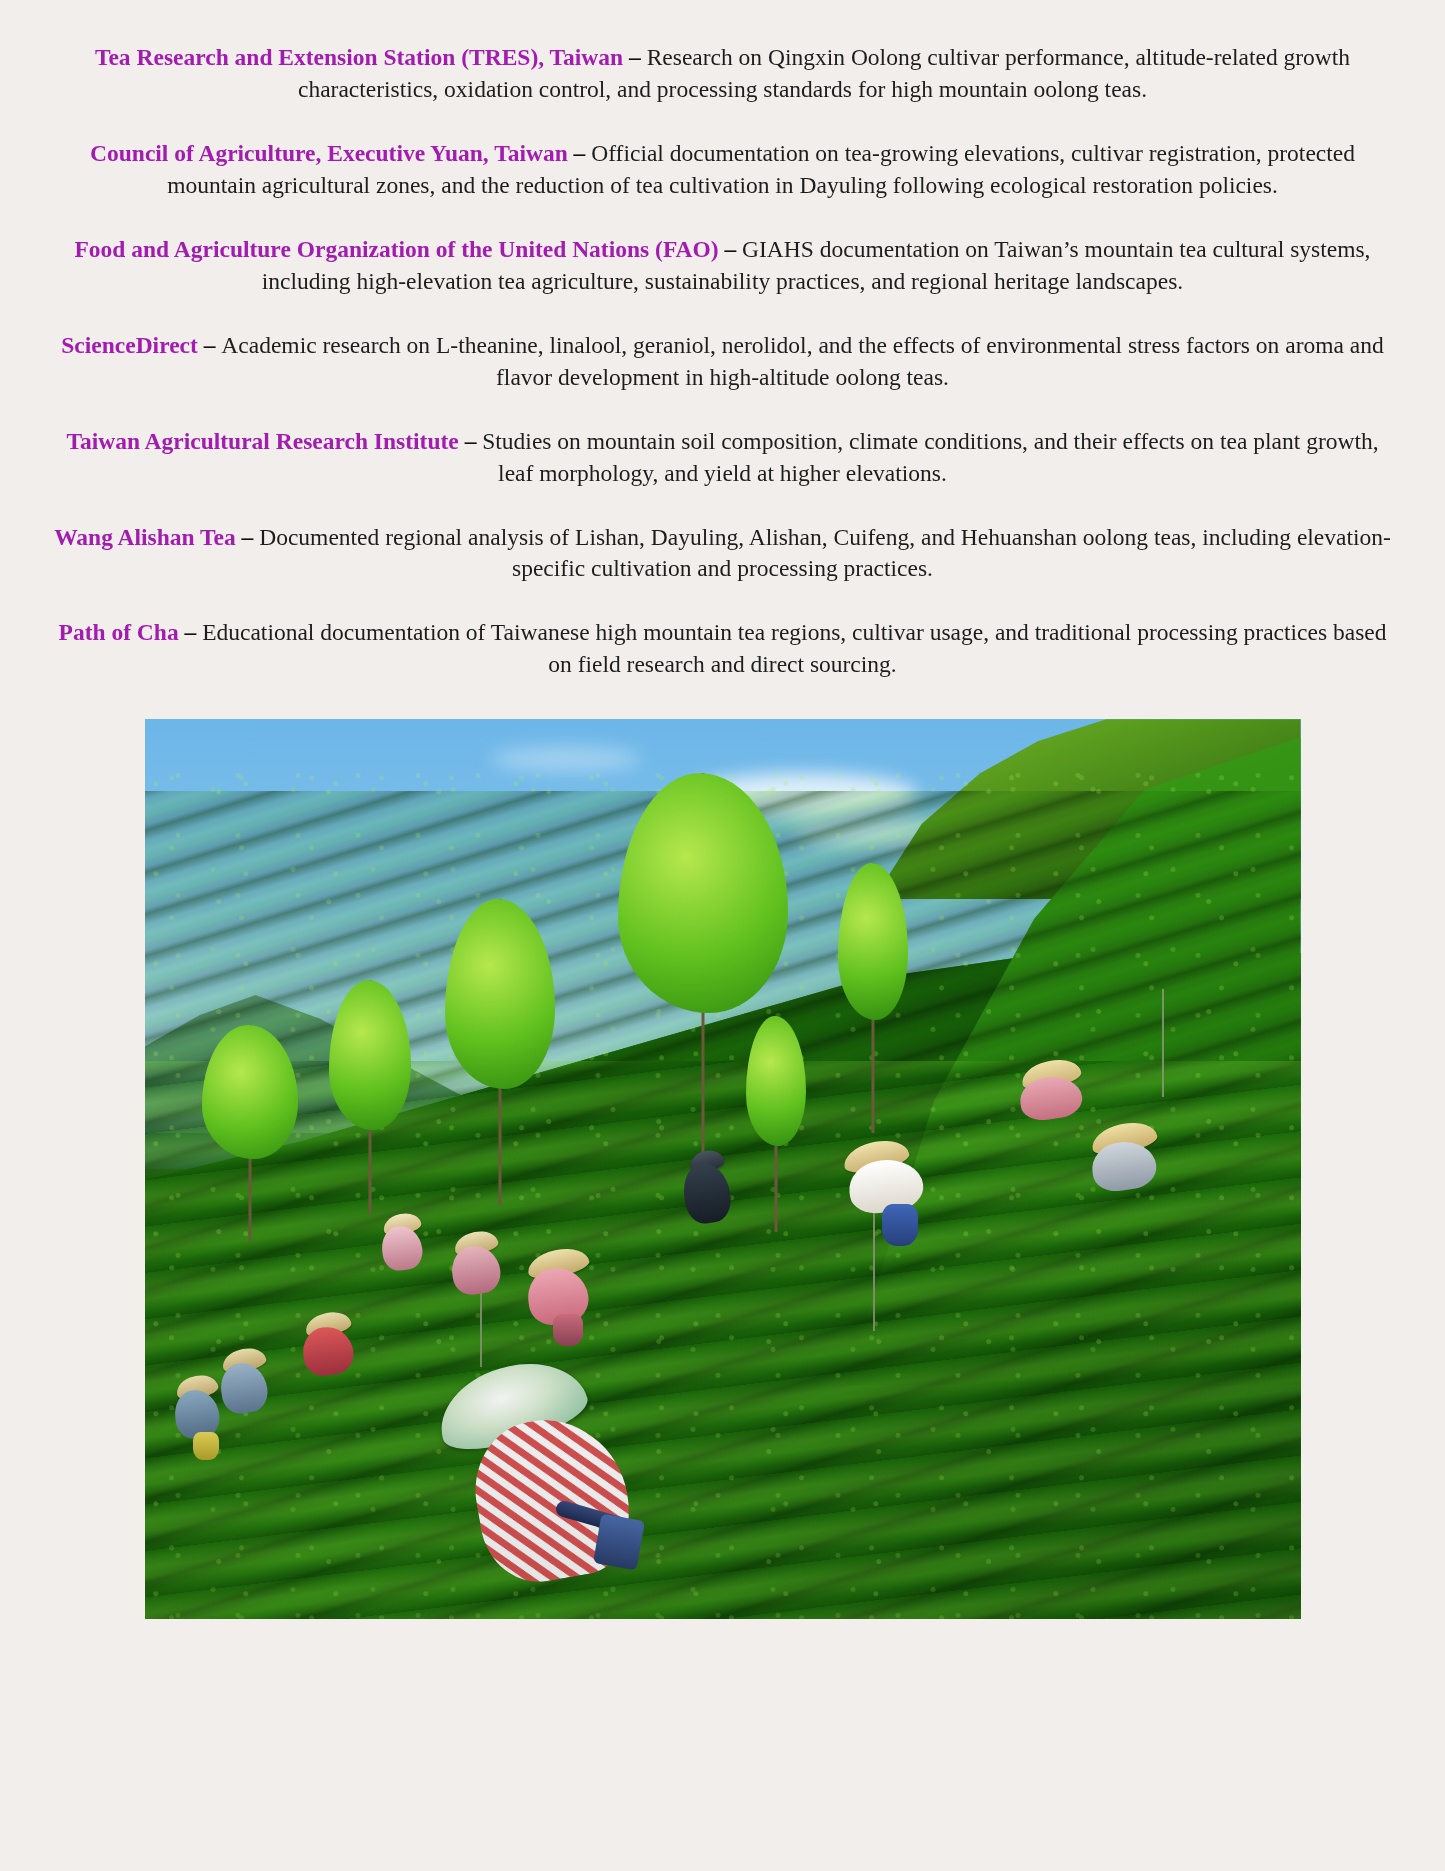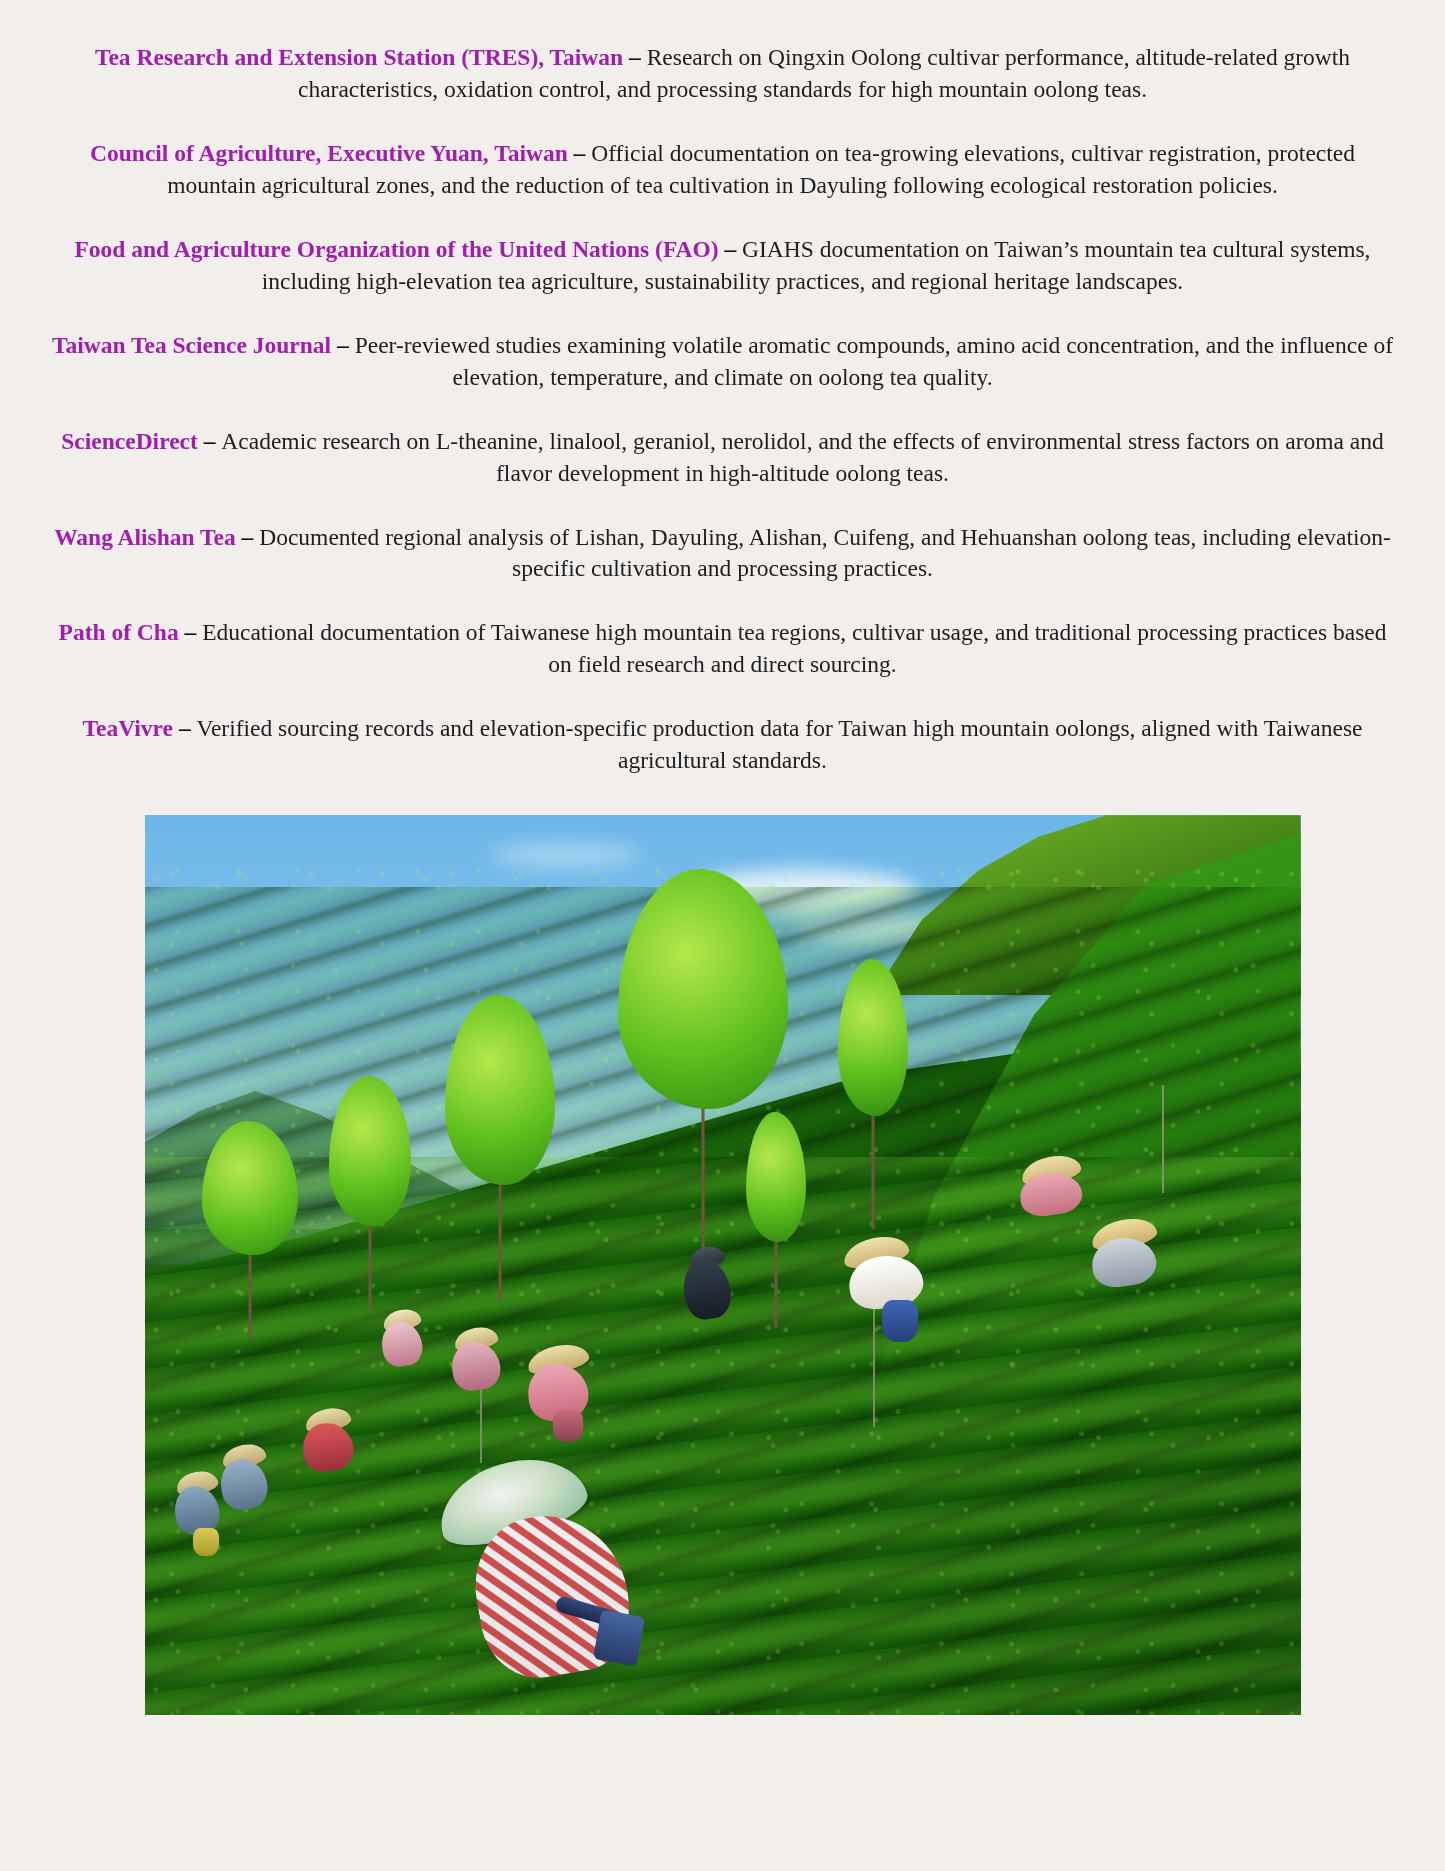--- a/index.html
+++ b/index.html
@@ -350,41 +350,38 @@
     </p>
 
     <p class="ref-block">
       <span class="ref-source">Council of Agriculture, Executive Yuan, Taiwan</span><span class="ref-dash"> – </span><span class="ref-desc">Official documentation on tea-growing elevations, cultivar registration, protected mountain agricultural zones, and the reduction of tea cultivation in Dayuling following ecological restoration policies.</span>
     </p>
 
     <p class="ref-block">
       <span class="ref-source">Food and Agriculture Organization of the United Nations (FAO)</span><span class="ref-dash"> – </span><span class="ref-desc">GIAHS documentation on Taiwan’s mountain tea cultural systems, including high-elevation tea agriculture, sustainability practices, and regional heritage landscapes.</span>
     </p>
 
-    <p class="ref-block">
-      <span class="ref-source">Taiwan Tea Science Journal</span><span class="ref-dash"> – </span><span class="ref-desc">Peer-reviewed studies examining volatile aromatic compounds, amino acid concentration, and the influence of elevation, temperature, and climate on oolong tea quality.</span>
-    </p>
 
     <p class="ref-block">
       <span class="ref-source">ScienceDirect</span><span class="ref-dash"> – </span><span class="ref-desc">Academic research on L-theanine, linalool, geraniol, nerolidol, and the effects of environmental stress factors on aroma and flavor development in high-altitude oolong teas.</span>
     </p>
 
+    <p class="ref-block">
+      <span class="ref-source">Taiwan Agricultural Research Institute</span><span class="ref-dash"> – </span><span class="ref-desc">Studies on mountain soil composition, climate conditions, and their effects on tea plant growth, leaf morphology, and yield at higher elevations.</span>
+    </p>
 
     <p class="ref-block">
       <span class="ref-source">Wang Alishan Tea</span><span class="ref-dash"> – </span><span class="ref-desc">Documented regional analysis of Lishan, Dayuling, Alishan, Cuifeng, and Hehuanshan oolong teas, including elevation-specific cultivation and processing practices.</span>
     </p>
 
 
     <p class="ref-block">
       <span class="ref-source">Path of Cha</span><span class="ref-dash"> – </span><span class="ref-desc">Educational documentation of Taiwanese high mountain tea regions, cultivar usage, and traditional processing practices based on field research and direct sourcing.</span>
     </p>
 
-    <p class="ref-block">
-      <span class="ref-source">TeaVivre</span><span class="ref-dash"> – </span><span class="ref-desc">Verified sourcing records and elevation-specific production data for Taiwan high mountain oolongs, aligned with Taiwanese agricultural standards.</span>
-    </p>
 
   </div>
 
   <div class="figure">
     <div class="photo" aria-label="Tea pickers harvesting leaves on terraced rows of a steep green mountain tea plantation under a blue sky">
 
       <div class="sky"></div>
       <div class="cloud c1"></div>
       <div class="cloud c2"></div>
       <div class="cloud c3"></div>

